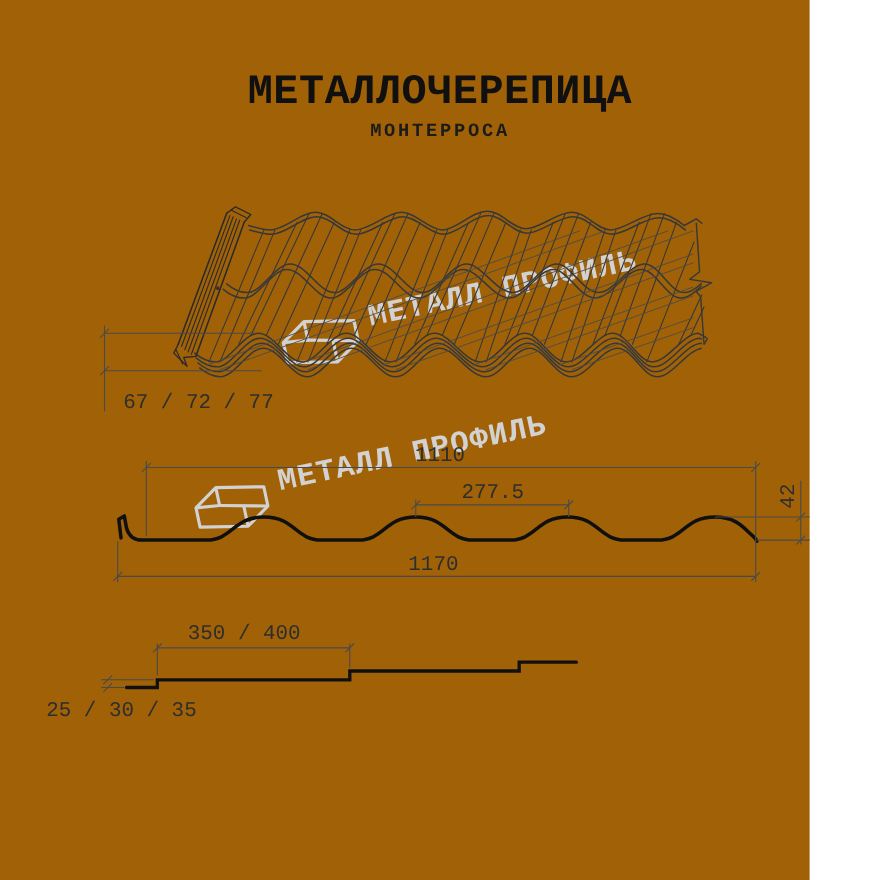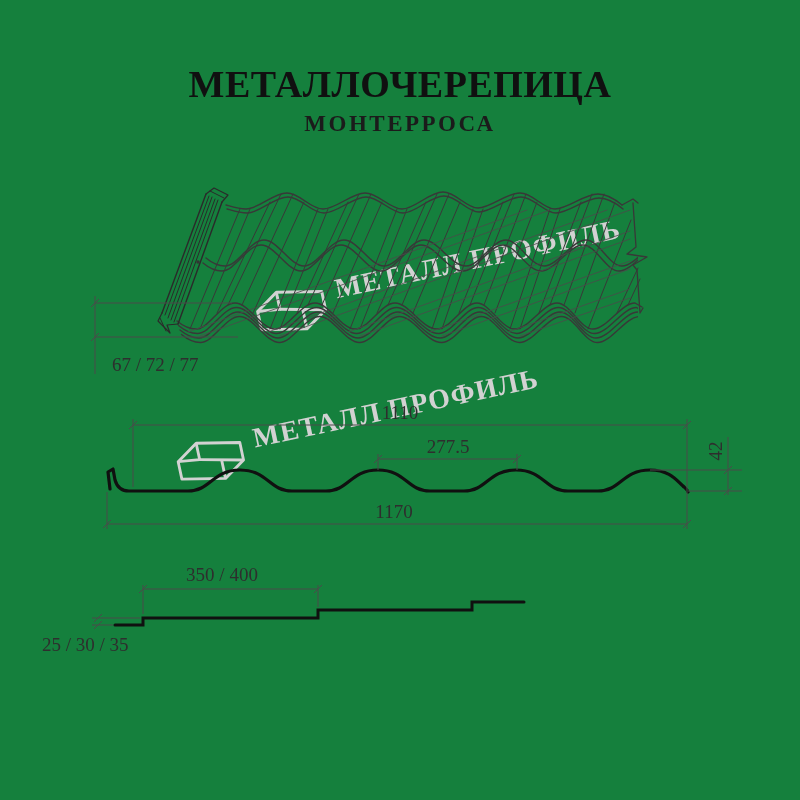--- a/index.html
+++ b/index.html
@@ -1,20 +1,20 @@
 <!DOCTYPE html>
 <html><head>
 <meta charset="utf-8">
 <style>
   html,body{margin:0;padding:0;background:#fff;}
-  .page{position:relative;width:800px;height:800px;background:#15803d;overflow:hidden;
-        font-family:Liberation Serif, serif;}
+  .page{position:relative;width:736px;height:800px;background:#a16207;overflow:hidden;
+        font-family:Liberation Mono, monospace;}
   .hdr{position:absolute;left:0;top:64px;width:800px;text-align:center;}
   .hdr h1{margin:0;font-size:38px;font-weight:800;letter-spacing:.5px;color:#101010;line-height:1.1;}
-  .hdr .sub{margin-top:5px;font-size:23px;font-weight:600;letter-spacing:2.5px;color:#1b1b1b;}
+  .hdr .sub{margin-top:5px;font-size:17px;font-weight:600;letter-spacing:2.5px;color:#1b1b1b;}
   .wm{position:absolute;display:flex;align-items:center;gap:9px;color:#d2d2d2;
       transform:rotate(-12deg);transform-origin:0 50%;white-space:nowrap;z-index:1;}
   .wm .wm-text{font-size:28px;font-weight:700;letter-spacing:1px;}
   .wm svg{flex:0 0 auto;}
   #wm1{left:252px;top:281px;}
   #wm1 svg{transform:translateY(13px);}
   #wm2{left:172px;top:431px;}
   #wm2 svg{transform:translateY(14px);}
   svg.canvas{position:absolute;left:0;top:0;z-index:2;}
   .dim-text{font-size:19px;fill:#2e2e2e;}

